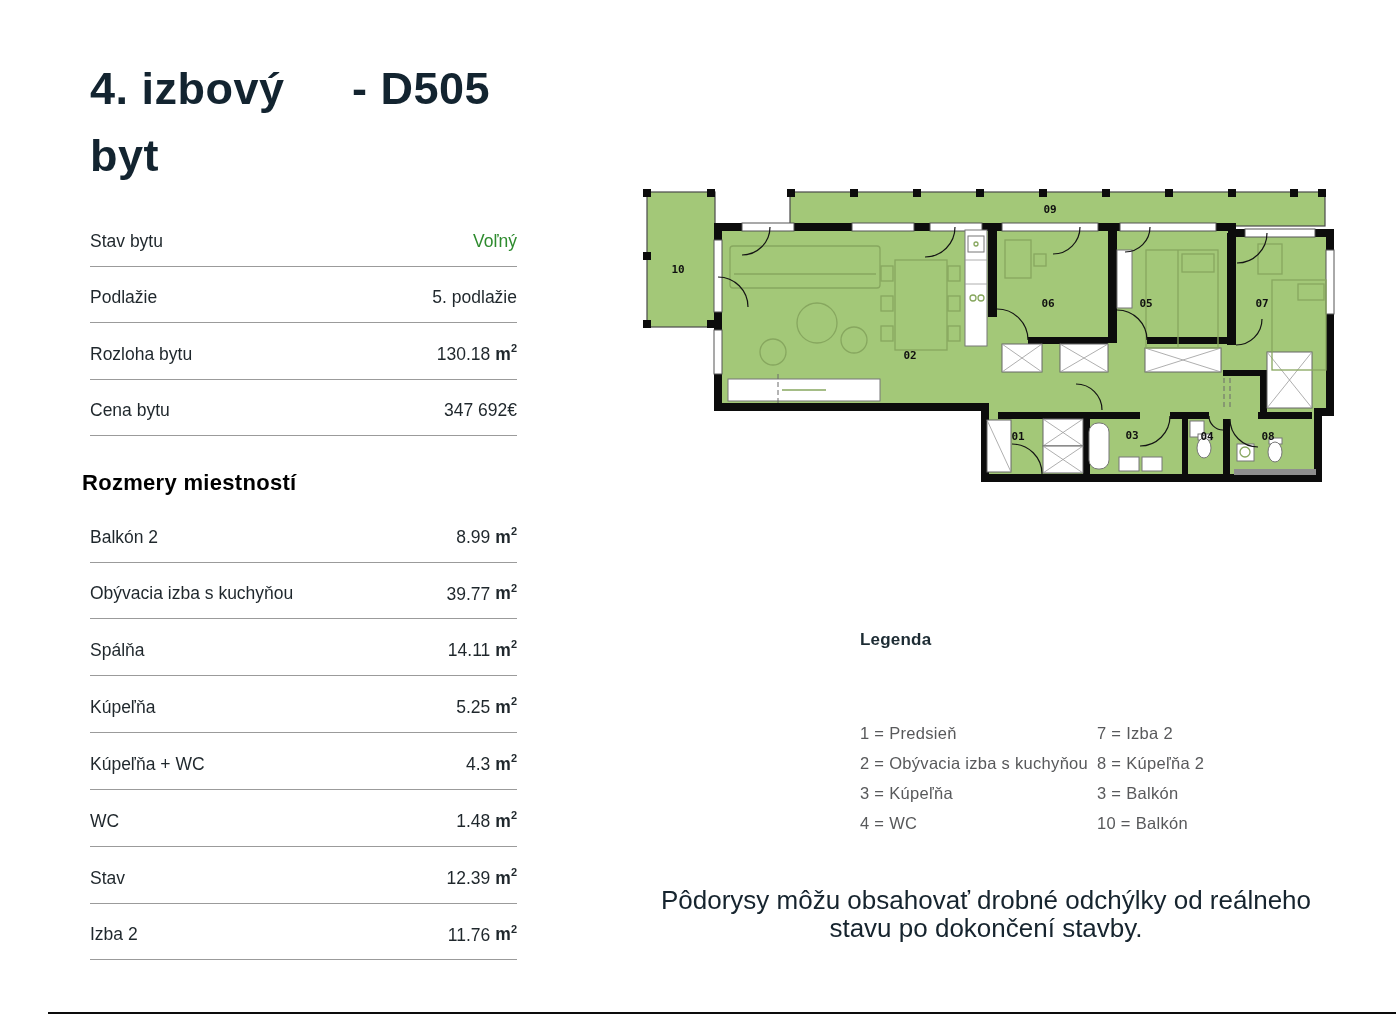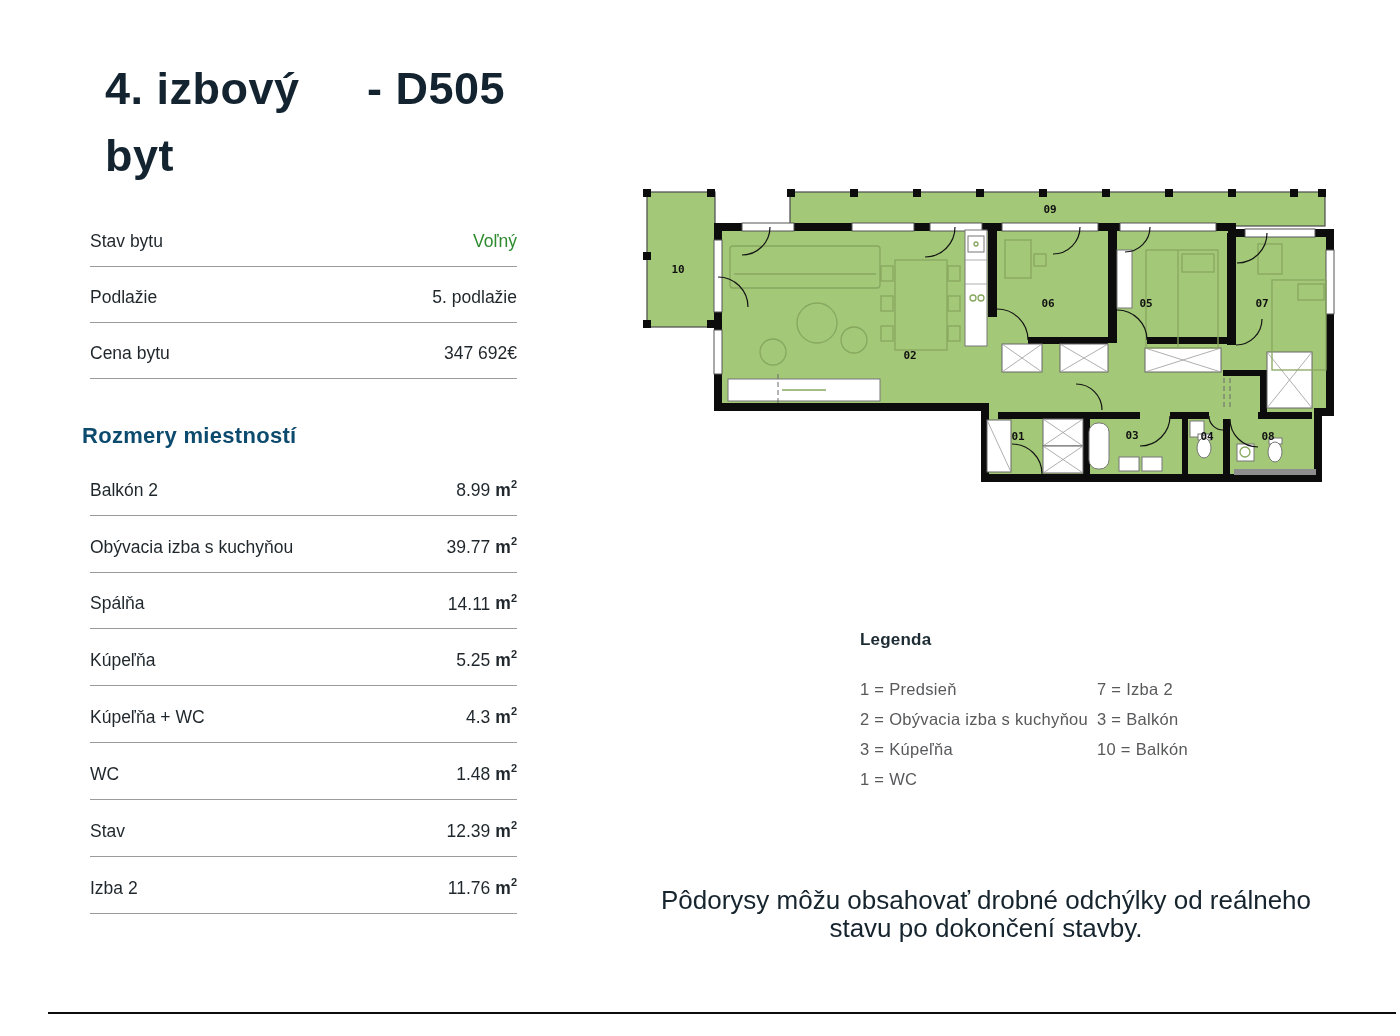--- a/index.html
+++ b/index.html
@@ -5,35 +5,35 @@
   html,body{margin:0;padding:0;}
   body{
     width:1400px;height:1036px;position:relative;overflow:hidden;
     background:#ffffff;
     font-family:"Liberation Sans","DejaVu Sans",sans-serif;
     color:#202427;
     -webkit-font-smoothing:antialiased;
   }
   
   .left-col{position:absolute;left:90px;top:55px;width:427px;}
-  .title{display:flex;justify-content:flex-end;
+  .title{display:flex;justify-content:flex-start;
          font-size:45px;line-height:67px;font-weight:600;
          color:#132430;letter-spacing:.5px;}
   .title .t1{width:262px;}
   .title .t2{width:150px;}
   .detail-table{margin-top:22px;}
   .row{display:flex;justify-content:space-between;align-items:flex-end;
        padding:20px 0 14px;border-bottom:1px solid #9b9b9b;
        font-size:17.5px;color:#1f272c;}
   .row .val{text-align:right;white-space:nowrap;}
   .row .val.green{color:var(--status-green,#2e8b2e);}
   .row .unit{font-weight:700;margin-left:5px;}
   .row sup{font-size:11px;position:relative;top:-1px;vertical-align:super;font-weight:700;}
-  .rooms-heading{margin:44px 0 10px -8px;font-size:22px;font-weight:600;
-                 color:#0c4a6e;letter-spacing:.3px;}
+  .rooms-heading{margin:34px 0 10px -8px;font-size:22px;font-weight:600;
+                 color:#000000;letter-spacing:.3px;}
   
   .plan-wrap{position:absolute;left:630px;top:180px;width:710px;height:320px;}
   .balc{fill:var(--plan-green,#a3c878);stroke:#4a4a4a;stroke-width:1.2;}
   .main{fill:var(--plan-green,#a3c878);stroke:#0c0c0c;stroke-width:8;stroke-linejoin:miter;}
   .wall{fill:#0c0c0c;}
   .win{fill:#ffffff;stroke:#555;stroke-width:1;}
   .fur{fill:none;stroke:#87a75f;stroke-width:1.3;}
   .wfix{fill:#ffffff;stroke:#777;stroke-width:1;}
   .xbox{fill:#ffffff;stroke:#666;stroke-width:1;}
   .xline{stroke:#9a9a9a;stroke-width:.8;}
@@ -41,21 +41,21 @@
   .dash{stroke:#6b6b6b;stroke-width:1;stroke-dasharray:5 3;fill:none;}
   .tick{fill:#0c0c0c;}
   .gray{fill:#8e8e8e;}
   .rlabel{font-family:"DejaVu Sans Mono",monospace;font-weight:bold;font-size:11px;
           fill:#101010;text-anchor:middle;}
   
   .legend{position:absolute;left:860px;top:630px;width:470px;}
   .legend-heading{margin:0 0 24px 0;font-size:17px;font-weight:600;
                   color:#1c2b33;letter-spacing:.2px;}
   .legend-cols{display:flex;}
-  .legend-col{width:237px;}
+  .legend-col{width:237px;margin-top:44px;}
   .legend-col.c2{width:233px;}
   .legend-item{font-size:16.5px;line-height:30px;color:#58595b;letter-spacing:.3px;}
   
   .disclaimer{position:absolute;left:630px;top:886px;width:712px;
               text-align:center;font-size:26px;line-height:28px;color:#16242e;}
   .bottom-rule{position:absolute;left:48px;right:4px;top:1012px;height:2px;
                background:#0c0c0c;}
 </style>
 </head>
 <body>
@@ -67,20 +67,24 @@
   </div>
 
   <div class="detail-table" id="detail-rows">
       <div class="row">
         <span class="lbl">Stav bytu</span>
         <span class="val green">Voľný</span>
       </div>
       <div class="row">
         <span class="lbl">Podlažie</span>
         <span class="val">5. podlažie</span>
+      </div>
+      <div class="row">
+        <span class="lbl">Rozloha bytu</span>
+        <span class="val">130.18<b class="unit">m<sup>2</sup></b></span>
       </div>
       <div class="row">
         <span class="lbl">Cena bytu</span>
         <span class="val">347 692€</span>
       </div>
     </div>
 
   <h2 class="rooms-heading">Rozmery miestností</h2>
 
   <div class="detail-table" id="room-rows" style="margin-top:10px">
@@ -275,24 +279,25 @@
 </svg>
 </div>
 
 <div class="legend">
   <h3 class="legend-heading">Legenda</h3>
   <div class="legend-cols">
     <div class="legend-col" id="legend-column1">
         <div class="legend-item">1 = Predsieň</div>
         <div class="legend-item">2 = Obývacia izba s kuchyňou</div>
         <div class="legend-item">3 = Kúpeľňa</div>
-        <div class="legend-item">1 = WC</div>
+        <div class="legend-item">4 = WC</div>
       </div>
     <div class="legend-col c2" id="legend-column2">
         <div class="legend-item">7 = Izba 2</div>
+        <div class="legend-item">8 = Kúpeľňa 2</div>
         <div class="legend-item">3 = Balkón</div>
         <div class="legend-item">10 = Balkón</div>
       </div>
   </div>
 </div>
 
 <div class="disclaimer">Pôdorysy môžu obsahovať drobné odchýlky od reálneho stavu po dokončení stavby.</div>
 <div class="bottom-rule"></div>
 
 </body></html>

